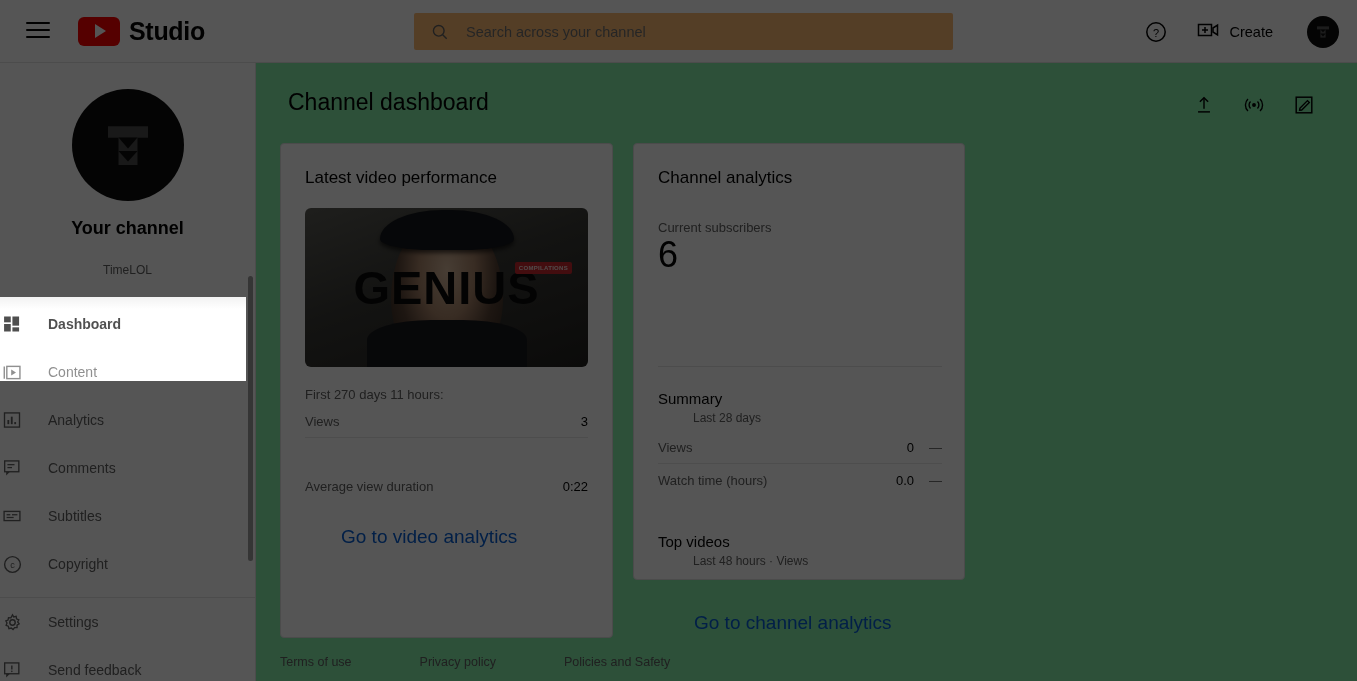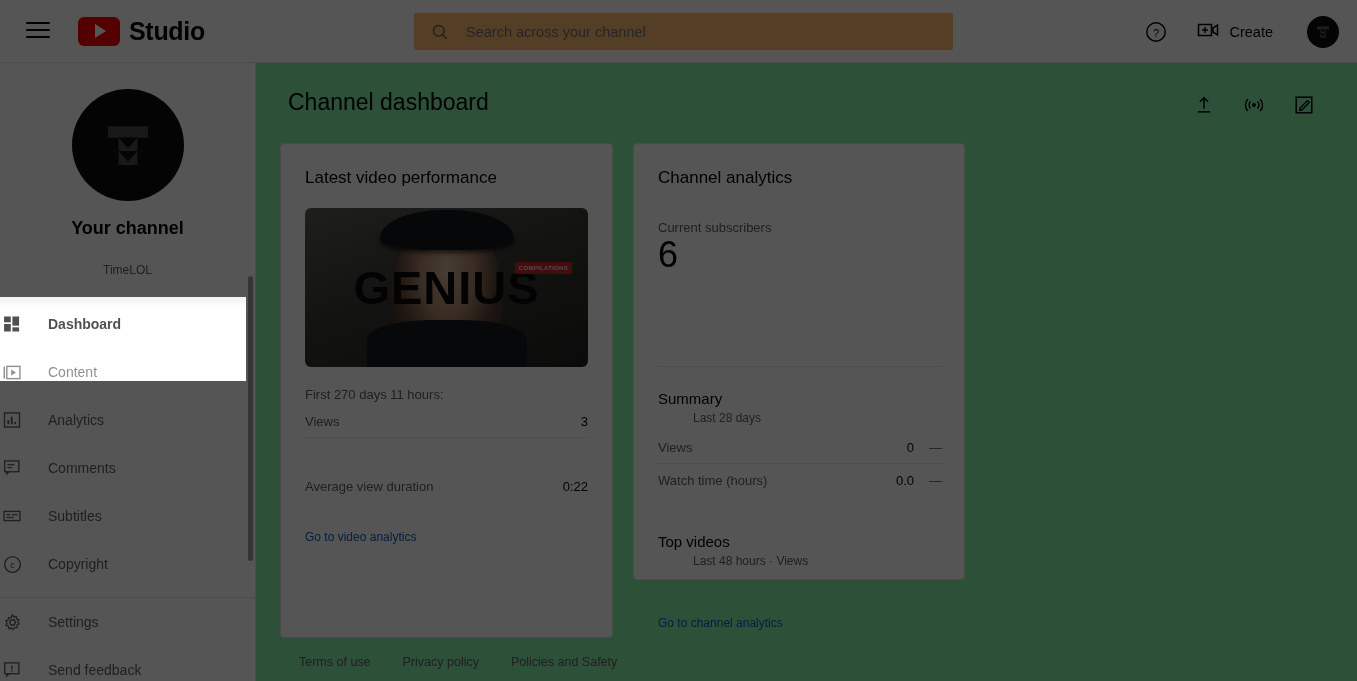--- a/index.html
+++ b/index.html
@@ -147,22 +147,23 @@
     position: absolute; left: 24px; width: 283px; height: 32px;
     display: flex; align-items: center; justify-content: space-between;
     border-bottom: 1px solid #e8e8e8; font-size: 13px; color: #606060;
   }
   .stat-row .sv { color: #030303; }
   .r1 { top: 262px; } .r2 { top: 294px; } .r3 { top: 326px; border-bottom: none; }
 
   .text-btn {
     position: absolute; height: 36px; padding: 0 8px;
     display: flex; align-items: center;
-    font-size: 12px; color: #065fd4; cursor: pointer; border-radius: 2px;
+    font-size: 19px; color: #065fd4; cursor: pointer; border-radius: 2px;
     text-transform: none;
+    margin-left: 36px;
   }
   .tb1 { left: 16px; top: 375px; }
   .tb2 { left: 16px; top: 419px; }
 
   .cb-sub-label { position: absolute; left: 24px; top: 76px; font-size: 13px; color: #606060; }
   .cb-sub-value { position: absolute; left: 24px; top: 90px; font-size: 36px; color: #030303; }
   .cb-hr { position: absolute; left: 24px; top: 222px; width: 284px; height: 1px; background: #e5e5e5; }
   .cb-h2 { position: absolute; left: 24px; font-size: 15px; color: #030303; }
   .cb-sub { position: absolute; left: 24px; font-size: 12px; color: #606060; margin-left: 35px; }
   .cb-sum-h { top: 246px; }
@@ -176,22 +177,22 @@
     border-bottom: 1px solid #e8e8e8;
   }
   .srow .sl { flex: 1; }
   .srow .sv { color: #030303; width: 52px; text-align: right; }
   .srow .sd { width: 28px; text-align: right; color: #606060; }
   .sr1 { top: 288px; } .sr2 { top: 320px; border-bottom: none; }
 
   .cb-btn { position: absolute; left: 16px; top: 461px; }
 
   .footer-links {
-    position: absolute; left: 24px; top: 592px; display: flex; gap: 32px;
-    font-size: 12.5px; color: #606060; margin-left: 19px;
+    position: absolute; left: 24px; top: 592px; display: flex; gap: 68px;
+    font-size: 12.5px; color: #606060;
   }
   .footer-links span { cursor: pointer; }
 
   
   .dim {
     position: absolute; left: 0; top: 0; width: 1357px; height: 681px;
     pointer-events: none;
   }
   .dim .piece { position: absolute; background: rgba(0,0,0,0.665); }
   .dim .top    { left: 0;    top: 0;    width: 1357px; height: 297px; }

